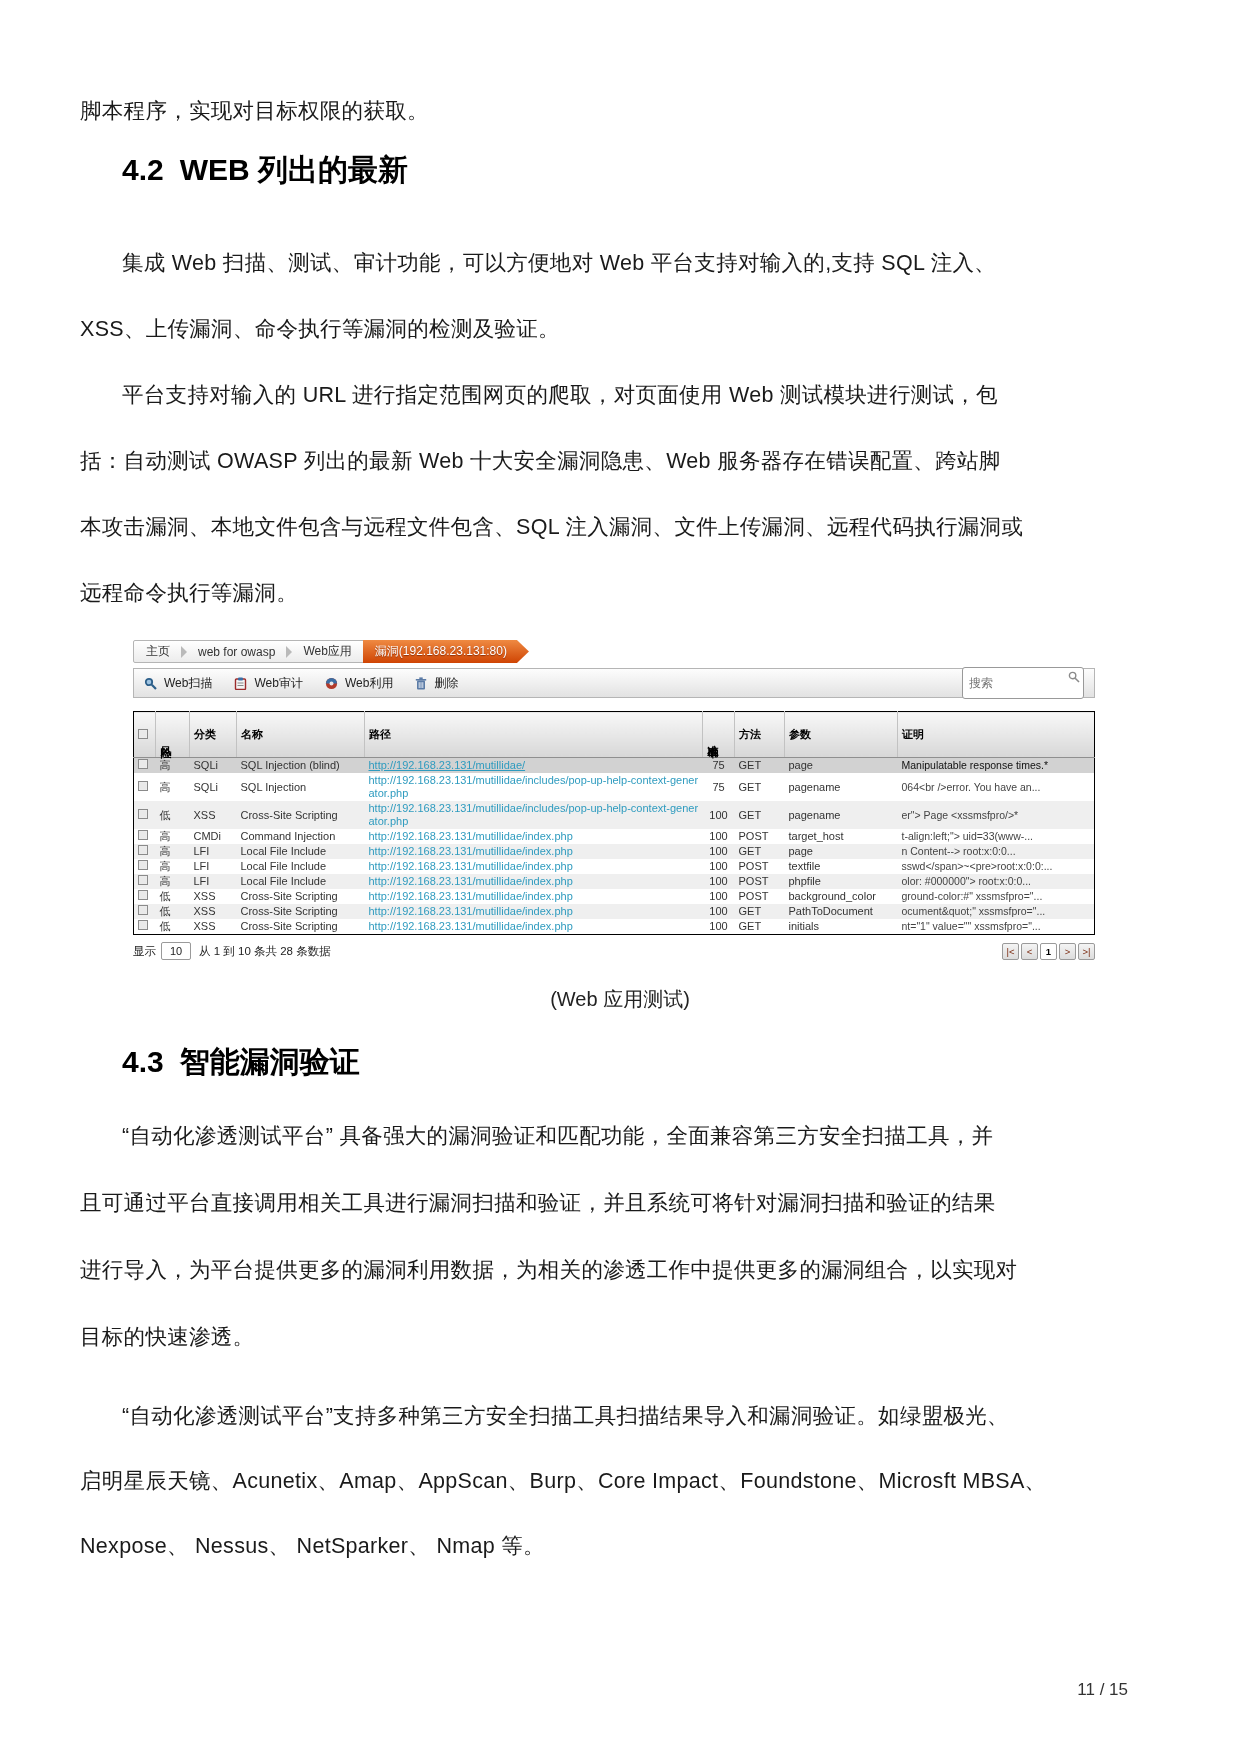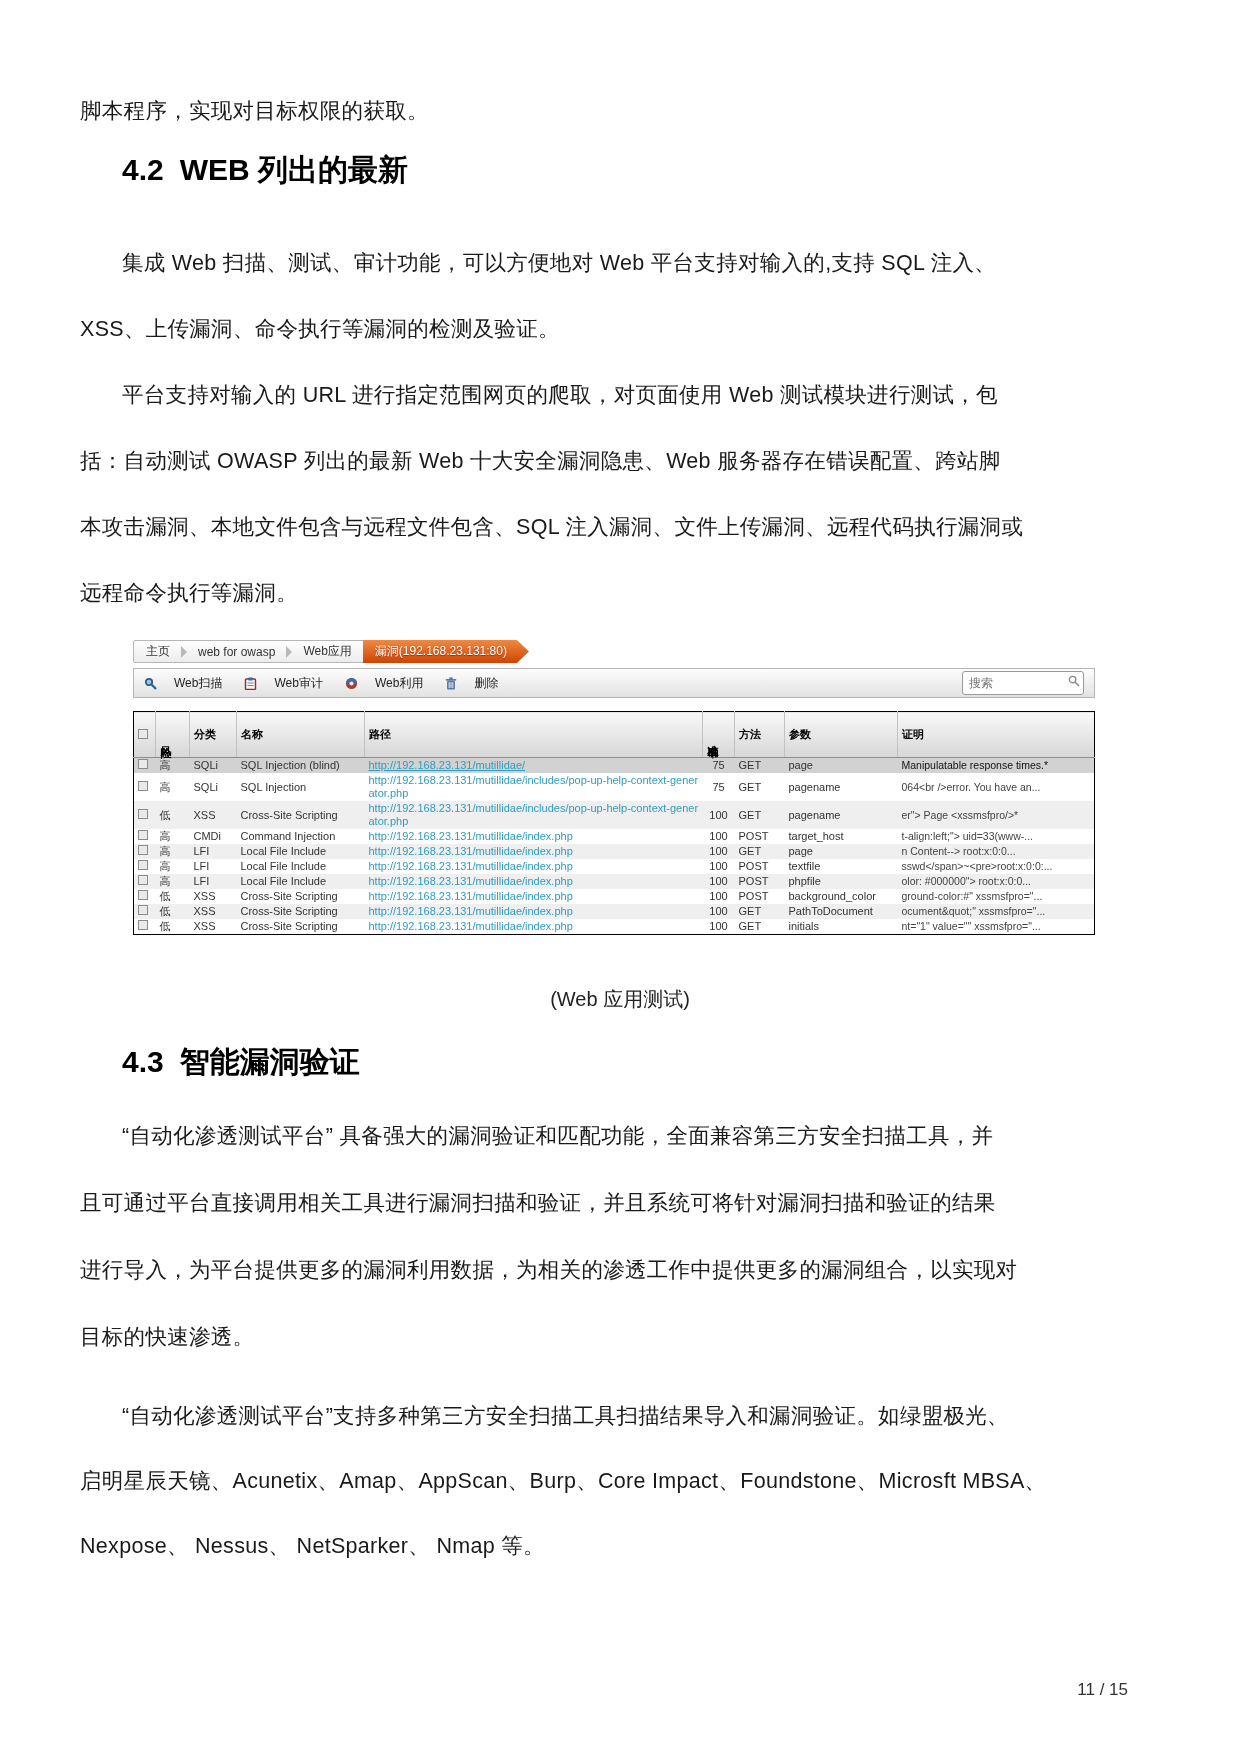--- a/index.html
+++ b/index.html
@@ -19,24 +19,24 @@
 
   
   .bc-bar { display:flex; align-items:stretch; height:23px; }
   .bc-box { display:flex; align-items:center; border:1px solid #b5b5b5; border-radius:2px; background:linear-gradient(#ffffff,#ececec); padding:4px 2px; }
   .bc-item { padding:0 10px; color:#333; cursor:pointer; }
   .chev { width:0; height:0; border-left:6px solid #b9b9b9; border-top:6px solid transparent; border-bottom:6px solid transparent; margin:0 1px; }
   .bc-active { display:flex; align-items:center; margin-left:-2px; padding:0 22px 0 12px; color:#fff; font-weight:normal; background:linear-gradient(#ef8a42,#cf4403); clip-path:polygon(0 0, calc(100% - 12px) 0, 100% 50%, calc(100% - 12px) 100%, 0 100%); text-shadow:0 1px 1px rgba(90,20,0,.6); cursor:pointer; }
 
   
   .toolbar { display:flex; align-items:center; height:30px; margin-top:5px; border:1px solid #b5b5b5; background:linear-gradient(#fdfdfd,#e2e2e2); padding:0 10px; }
-  .tbtn { display:flex; align-items:center; gap:17px; margin-right:22px; cursor:pointer; color:#222; }
+  .tbtn { display:flex; align-items:center; gap:7px; margin-right:22px; cursor:pointer; color:#222; }
   .tbtn svg { display:block; }
   .searchwrap { margin-left:auto; position:relative; }
-  .searchwrap input { width:122px; height:24px; border:1px solid #999; border-radius:3px; font-size:12px; padding:0 20px 0 6px; color:#555; font-family:inherit; background:#fff; }
+  .searchwrap input { width:122px; height:32px; border:1px solid #999; border-radius:3px; font-size:12px; padding:0 20px 0 6px; color:#555; font-family:inherit; background:#fff; }
   .searchwrap svg { position:absolute; right:4px; top:4px; }
 
   
   table.grid { margin-top:13px; width:100%; border-collapse:collapse; table-layout:fixed; border:1px solid #000000; }
   .grid th { background:linear-gradient(#f8f8f8,#d7d7d7); border-bottom:1px solid #8f8f8f; border-left:1px solid #c2c2c2; font-size:11px; font-weight:bold; text-align:left; padding:2px 4px; height:46px; vertical-align:middle; color:#000; cursor:pointer; }
   .grid th:first-child { border-left:none; }
   .vh { writing-mode:vertical-rl; text-orientation:upright; letter-spacing:1px; line-height:1; display:inline-block; }
   .grid td { font-size:11px; line-height:13px; padding:1px 4px; vertical-align:middle; color:#333; overflow:hidden; }
   .grid tr.sel td { background:#d2d2d2; }
   .grid tr.alt td { background:#efefef; }
@@ -261,20 +261,32 @@
         <td>Cross-Site Scripting</td>
         <td class="url"><a>http://192.168.23.131/mutillidae/index.php</a></td>
         <td class="num">100</td>
         <td>GET</td>
         <td>initials</td>
         <td class="proof">nt="1" value="" xssmsfpro="...</td>
       </tr>
     </tbody>
   </table>
 
+  <div class="gfoot">
+    <span>显示</span>
+    <span class="psize">10</span>
+    <span>从 1 到 10 条共 28 条数据</span>
+    <span class="pager">
+      <span class="pgbtn">|&lt;</span>
+      <span class="pgbtn">&lt;</span>
+      <span class="pgbtn cur">1</span>
+      <span class="pgbtn">&gt;</span>
+      <span class="pgbtn">&gt;|</span>
+    </span>
+  </div>
 </div>
 
 <div class="caption" style="top:986px">(Web 应用测试)</div>
 
 <h2 class="sec" style="top:1042px">
   <span class="num">4.3</span><span>智能漏洞验证</span>
 </h2>
 
 <div class="ln indent" style="top:1121px">“自动化渗透测试平台” 具备强大的漏洞验证和匹配功能，全面兼容第三方安全扫描工具，并</div>
 <div class="ln" style="top:1188px">且可通过平台直接调用相关工具进行漏洞扫描和验证，并且系统可将针对漏洞扫描和验证的结果</div>

